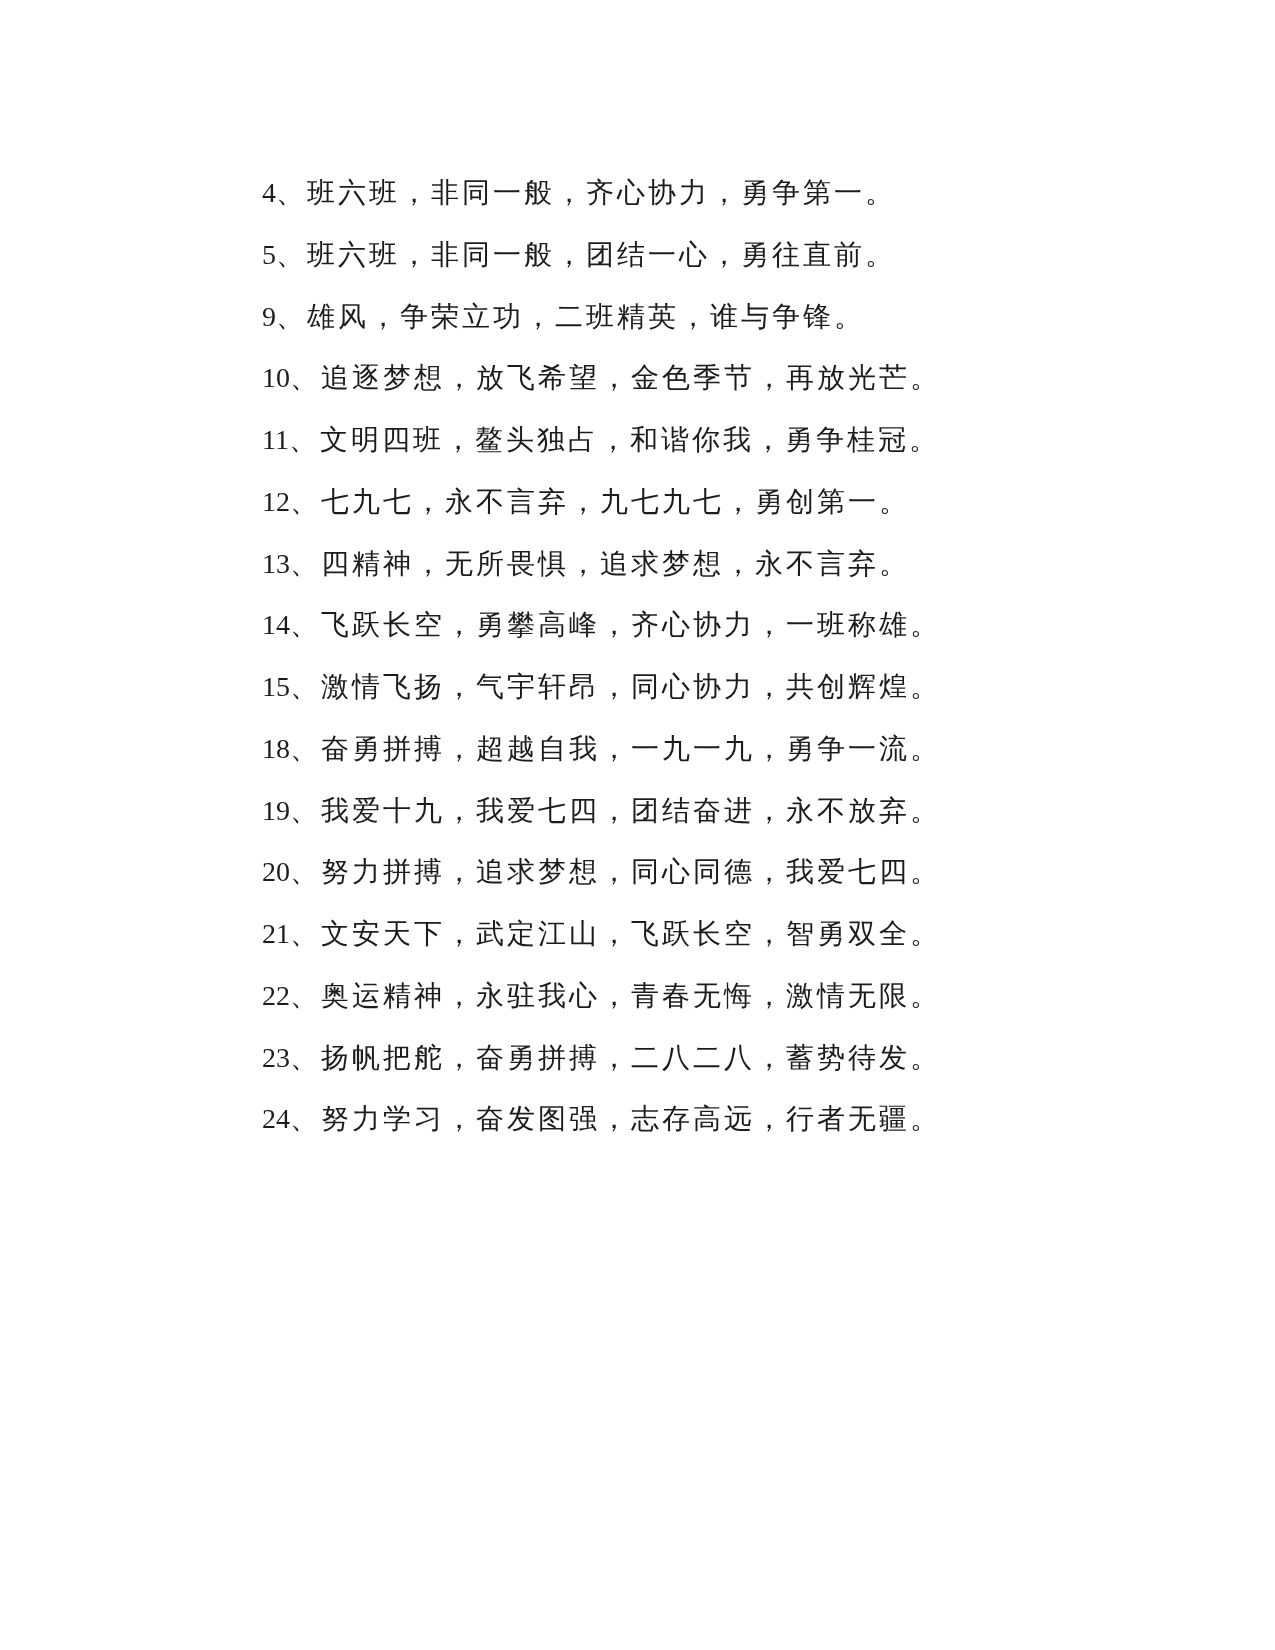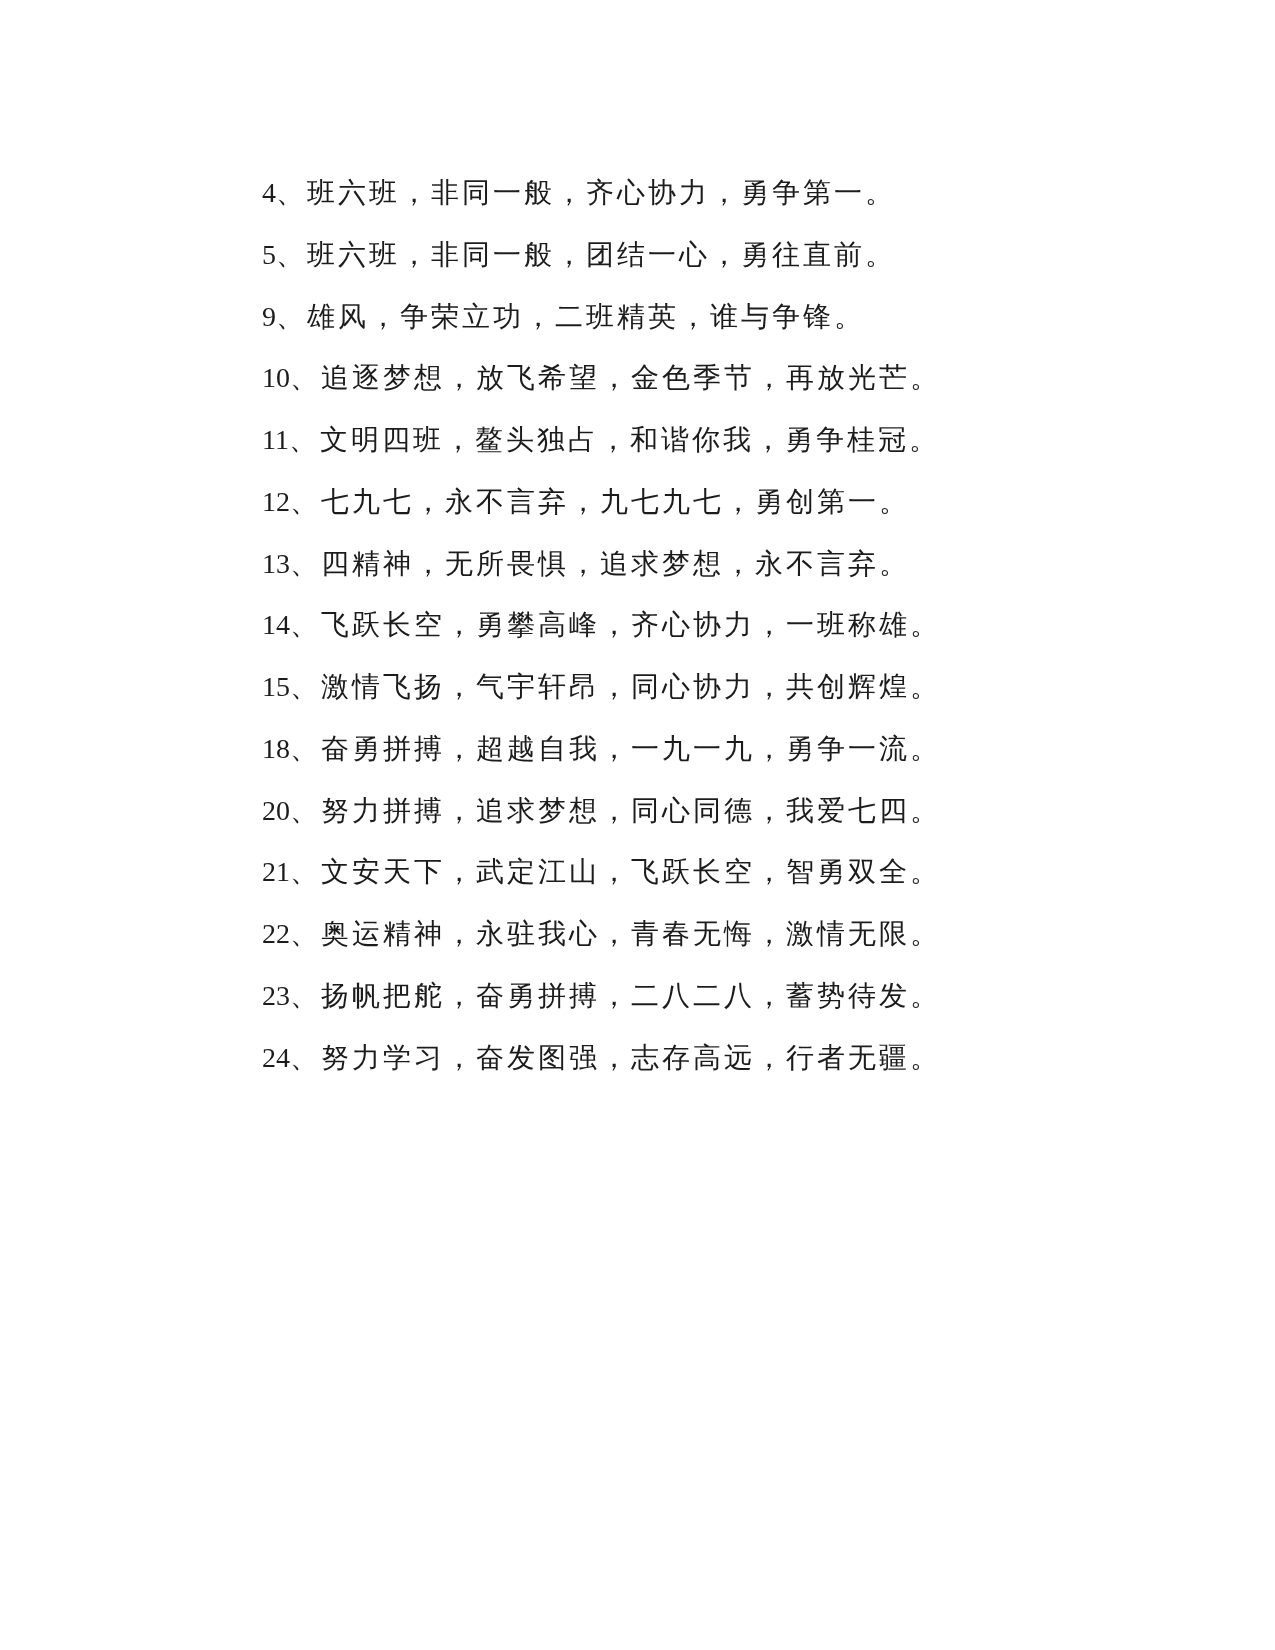--- a/index.html
+++ b/index.html
@@ -50,19 +50,20 @@
       <div class="line"><span class="num">4</span><span class="sep">、</span><span>班六班，非同一般，齐心协力，勇争第一。</span></div>
       <div class="line"><span class="num">5</span><span class="sep">、</span><span>班六班，非同一般，团结一心，勇往直前。</span></div>
       <div class="line"><span class="num">9</span><span class="sep">、</span><span>雄风，争荣立功，二班精英，谁与争锋。</span></div>
       <div class="line"><span class="num">10</span><span class="sep">、</span><span>追逐梦想，放飞希望，金色季节，再放光芒。</span></div>
       <div class="line"><span class="num">11</span><span class="sep">、</span><span>文明四班，鳌头独占，和谐你我，勇争桂冠。</span></div>
       <div class="line"><span class="num">12</span><span class="sep">、</span><span>七九七，永不言弃，九七九七，勇创第一。</span></div>
       <div class="line"><span class="num">13</span><span class="sep">、</span><span>四精神，无所畏惧，追求梦想，永不言弃。</span></div>
       <div class="line"><span class="num">14</span><span class="sep">、</span><span>飞跃长空，勇攀高峰，齐心协力，一班称雄。</span></div>
       <div class="line"><span class="num">15</span><span class="sep">、</span><span>激情飞扬，气宇轩昂，同心协力，共创辉煌。</span></div>
       <div class="line"><span class="num">18</span><span class="sep">、</span><span>奋勇拼搏，超越自我，一九一九，勇争一流。</span></div>
+      <div class="line"><span class="num">19</span><span class="sep">、</span><span>我爱十九，我爱七四，团结奋进，永不放弃。</span></div>
       <div class="line"><span class="num">20</span><span class="sep">、</span><span>努力拼搏，追求梦想，同心同德，我爱七四。</span></div>
       <div class="line"><span class="num">21</span><span class="sep">、</span><span>文安天下，武定江山，飞跃长空，智勇双全。</span></div>
       <div class="line"><span class="num">22</span><span class="sep">、</span><span>奥运精神，永驻我心，青春无悔，激情无限。</span></div>
       <div class="line"><span class="num">23</span><span class="sep">、</span><span>扬帆把舵，奋勇拼搏，二八二八，蓄势待发。</span></div>
       <div class="line"><span class="num">24</span><span class="sep">、</span><span>努力学习，奋发图强，志存高远，行者无疆。</span></div>
     </div>
 </div>
 
 </body></html>

